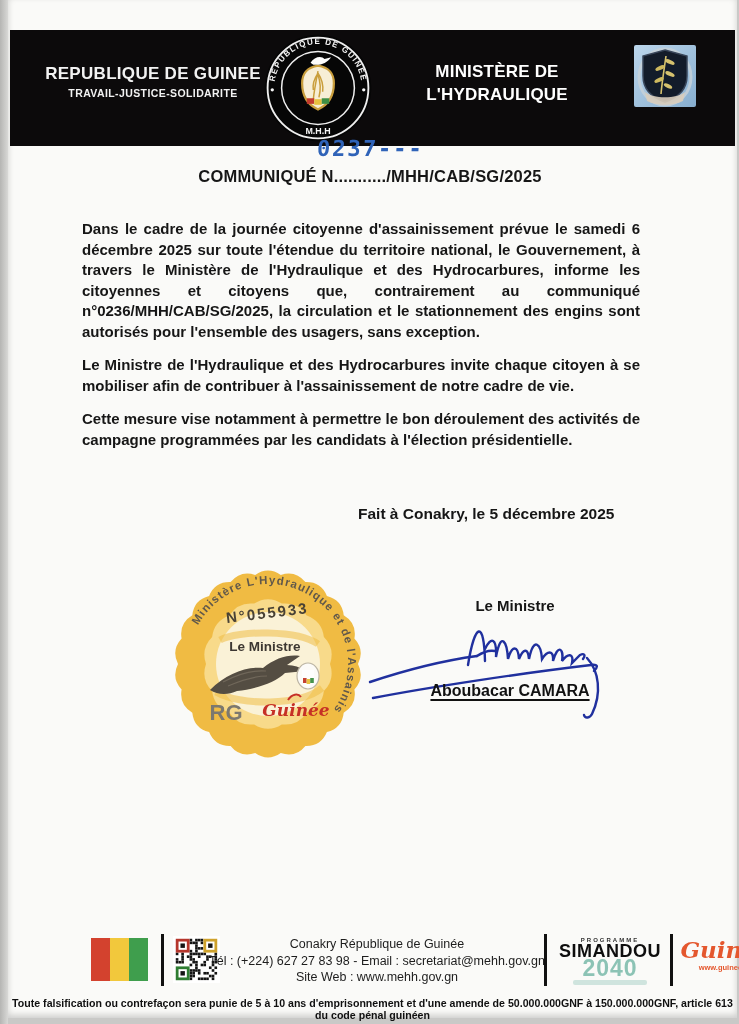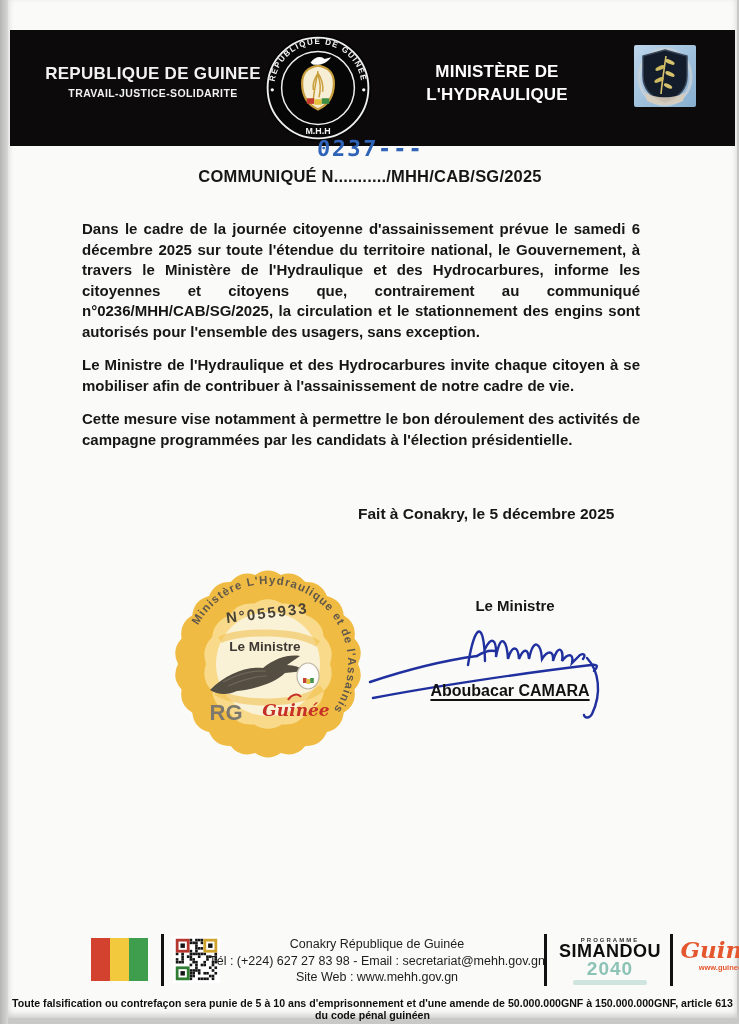--- a/index.html
+++ b/index.html
@@ -55,21 +55,21 @@
   .flag{position:absolute;left:39px;top:8px;width:57px;height:43px;display:flex;}
   .flag div{flex:1;}
   .f-red{background:#d3422e;}.f-yellow{background:#f2c83c;}.f-green{background:#3f9e4d;}
   .v-div{position:absolute;top:4px;width:3px;height:52px;background:#111;}
   .qr{position:absolute;left:121px;top:6px;width:47px;height:47px;}
   .contact{position:absolute;left:150px;top:6px;width:350px;text-align:center;color:#1d1d1d;}
   .contact div{font-size:12.5px;line-height:16.5px;}
   .simandou{position:absolute;left:500px;top:7px;width:116px;text-align:center;}
   .sim-prog{font-size:6px;font-weight:bold;letter-spacing:2px;color:#333;}
   .sim-name{font-size:18px;font-weight:bold;color:#0e0e0e;letter-spacing:.5px;line-height:17px;}
-  .sim-year{font-size:19px;font-weight:bold;color:#8cc3b5;line-height:17px;letter-spacing:1px;}
+  .sim-year{font-size:23px;font-weight:bold;color:#8cc3b5;line-height:17px;letter-spacing:1px;}
   .sim-tag{margin:3px auto 0;width:74px;height:5px;background:#cfe4de;border-radius:2px;}
   .guinee{position:absolute;left:626px;top:8px;width:96px;text-align:center;}
   .gn-brand{font-family:"DejaVu Serif",serif;font-style:italic;font-weight:bold;
     font-size:23px;color:#e4572e;line-height:24px;}
   .gn-swoosh{position:absolute;left:62px;top:-4px;width:18px;height:12px;}
   .gn-url{font-size:7.5px;font-weight:bold;color:#e4572e;margin-top:1px;}
   .legal{position:absolute;left:0;top:997px;width:729px;text-align:center;
     font-size:10.6px;font-weight:bold;color:#101010;}
   .edge-shade{position:absolute;left:0;top:0;width:8px;height:1024px;
     background:linear-gradient(90deg,#b5b5b3,#d8d8d6);}

